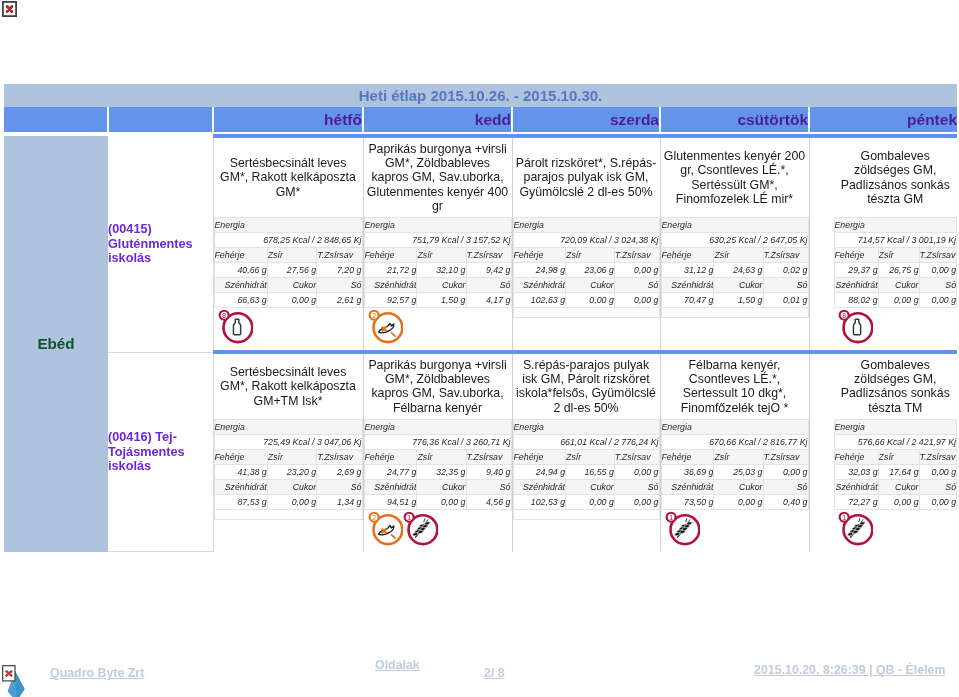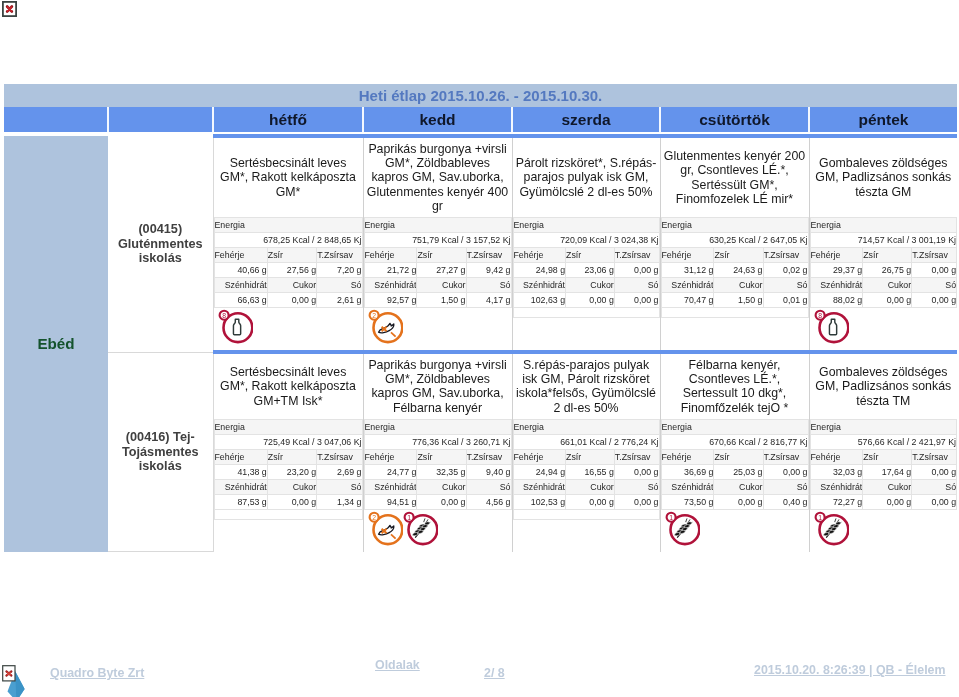--- a/index.html
+++ b/index.html
@@ -7,35 +7,35 @@
   body{width:959px;height:697px;background:#fff;font-family:"Liberation Sans",sans-serif;overflow:hidden;}
   .page{position:relative;width:959px;height:697px;border-radius:20px;}
 
   .brokenimg{position:absolute;}
 
   table.menu{position:absolute;left:4px;top:84px;width:953px;border-collapse:collapse;table-layout:fixed;}
   table.menu td{padding:0;}
   table.menu > tbody > tr > td.daycell{vertical-align:top;}
 
   .titlebar{background:#aec3dd;color:#5479c0;font-weight:bold;font-size:15px;text-align:center;height:23px;line-height:18px;vertical-align:middle;}
-  .dayhead{background:#6493ec;color:#0f172a;font-weight:bold;font-size:15.5px;text-align:center;height:25px;line-height:24px;vertical-align:middle;border-right:2px solid #f4f8fe;}
+  .dayhead{background:#6493ec;color:#4c1d95;font-weight:bold;font-size:15.5px;text-align:right;height:25px;line-height:24px;vertical-align:middle;border-right:2px solid #f4f8fe;}
   .dayhead.last{border-right:none;}
   .spacerrow td{height:2px;background:#ffffff;padding:0;line-height:0;font-size:0;}
 
   td.mealcol{background:#aec3dd;color:#14532d;font-weight:bold;font-size:15.2px;text-align:center;vertical-align:middle;}
-  td.groupcol{background:#fff;color:#404040;font-weight:bold;font-size:12.7px;text-align:center;vertical-align:middle;border-right:1px solid #d9d9d9;border-bottom:1px solid #d9d9d9;line-height:14.3px;padding:0 4px;}
+  td.groupcol{background:#fff;color:#6d28d9;font-weight:bold;font-size:12.7px;vertical-align:middle;border-right:1px solid #d9d9d9;border-bottom:1px solid #d9d9d9;line-height:14.3px;padding:0 4px;}
 
   .daycell{background:#fff;vertical-align:top;border-right:1px solid #d0d0d0;border-top:4px solid #6493ec;height:1px;}
   .cellinner{display:flex;flex-direction:column;height:100%;box-sizing:border-box;}
-  .daycell.last{border-right:none;}
+  .daycell.last{border-right:none;padding-left:24px;}
 
   .menutext{font-size:12.35px;color:#1a1a1a;text-align:center;line-height:14.2px;padding:4px 3px 0 3px;box-sizing:border-box;
             flex:1 1 auto;display:flex;align-items:center;justify-content:center;min-height:0;}
   .menutext > span{display:block;width:100%;}
-  .nutriwrap{padding-top:4px;}
+  .nutriwrap{padding-top:4px;font-style:italic;}
   .nutri{width:100%;border-collapse:collapse;table-layout:fixed;font-size:8.8px;color:#262626;}
   .nutri col.c1{width:36%;} .nutri col.c2{width:33.4%;} .nutri col.c3{width:30.6%;}
   .nutri td{border:1px solid #e3e3e3;padding:0 2px;height:14px;line-height:14px;overflow:hidden;white-space:nowrap;}
   .nutri td.lbl{background:#f5f5f5;text-align:left;}
   .nutri td.lblr{background:#f5f5f5;text-align:right;}
   .nutri td.val{background:#fff;text-align:right;}
   .nutri tr.emptyrow td{height:9px;line-height:9px;}
   .allergens.short{height:32px;}
   .allergens{height:42px;padding:0 0 0 3px;background:#fff;white-space:nowrap;box-sizing:border-box;}
   .alg{display:inline-block;width:35px;height:36px;vertical-align:top;}
@@ -152,21 +152,21 @@
                     <tr>
                       <td class="val" colspan="3">751,79 Kcal / 3 157,52 Kj</td>
                     </tr>
                     <tr>
                       <td class="lbl">Fehérje</td>
                       <td class="lbl">Zsír</td>
                       <td class="lbl">T.Zsírsav</td>
                     </tr>
                     <tr>
                       <td class="val">21,72 g</td>
-                      <td class="val">27,27 g</td>
+                      <td class="val">32,10 g</td>
                       <td class="val">9,42 g</td>
                     </tr>
                     <tr>
                       <td class="lblr">Szénhidrát</td>
                       <td class="lblr">Cukor</td>
                       <td class="lblr">Só</td>
                     </tr>
                     <tr>
                       <td class="val">92,57 g</td>
                       <td class="val">1,50 g</td>

